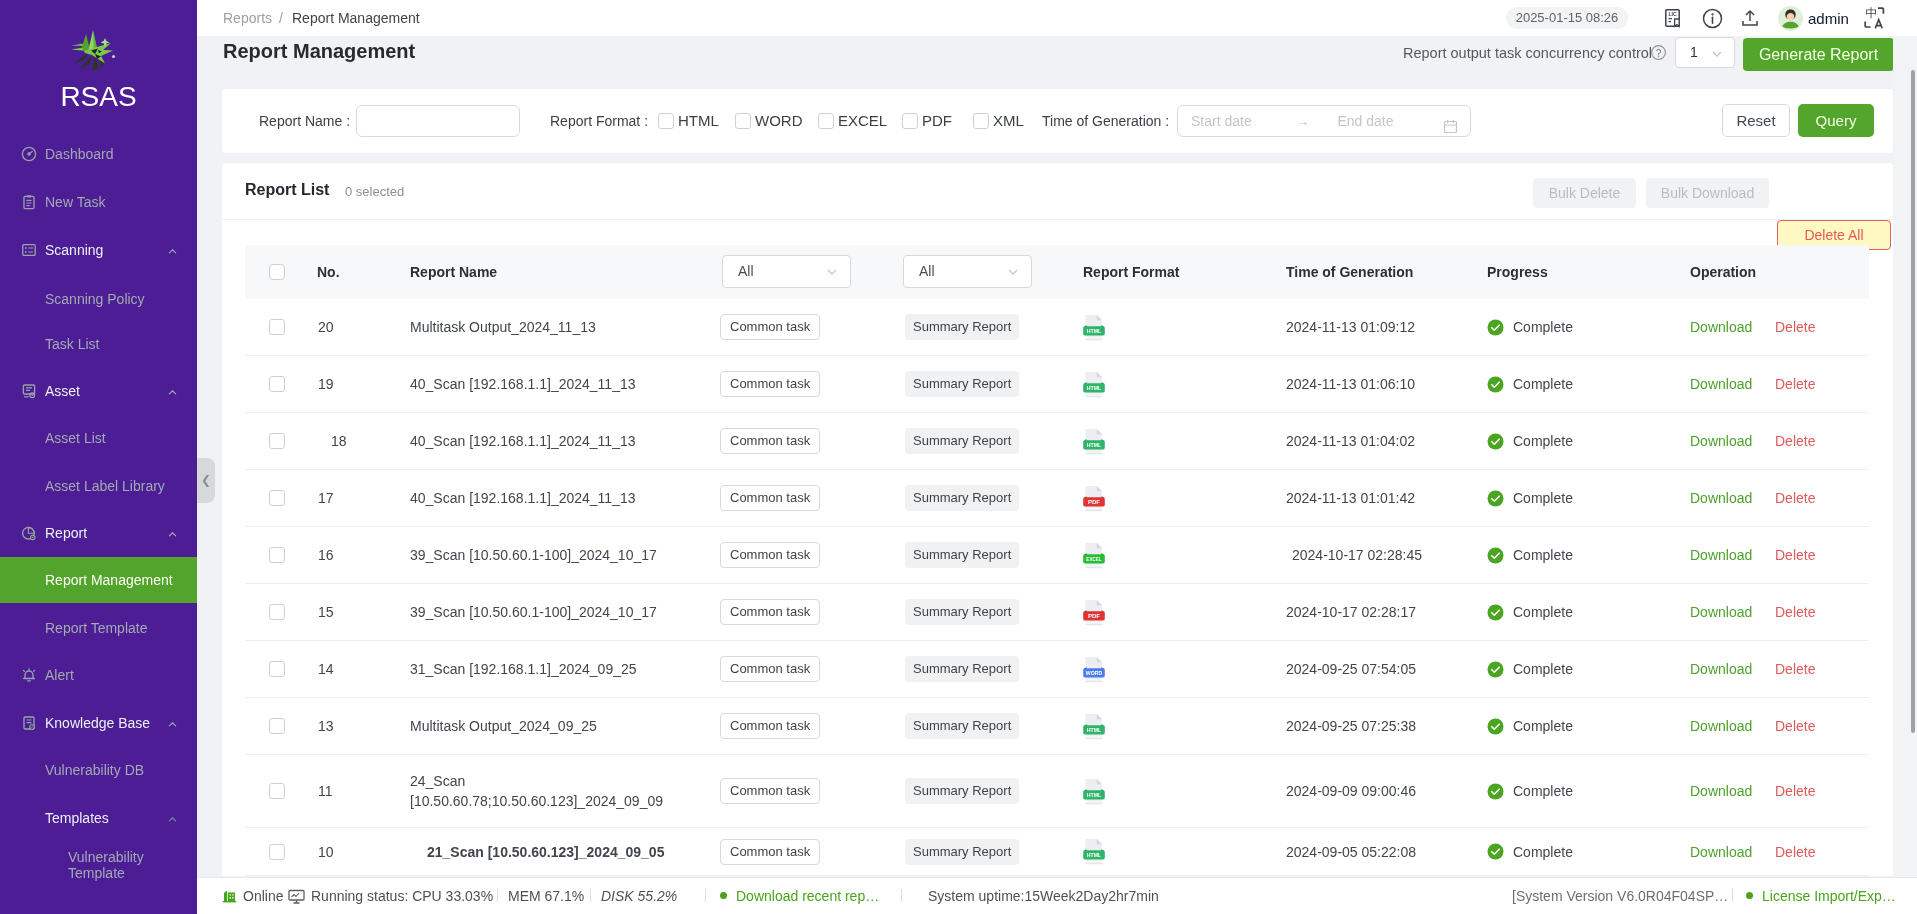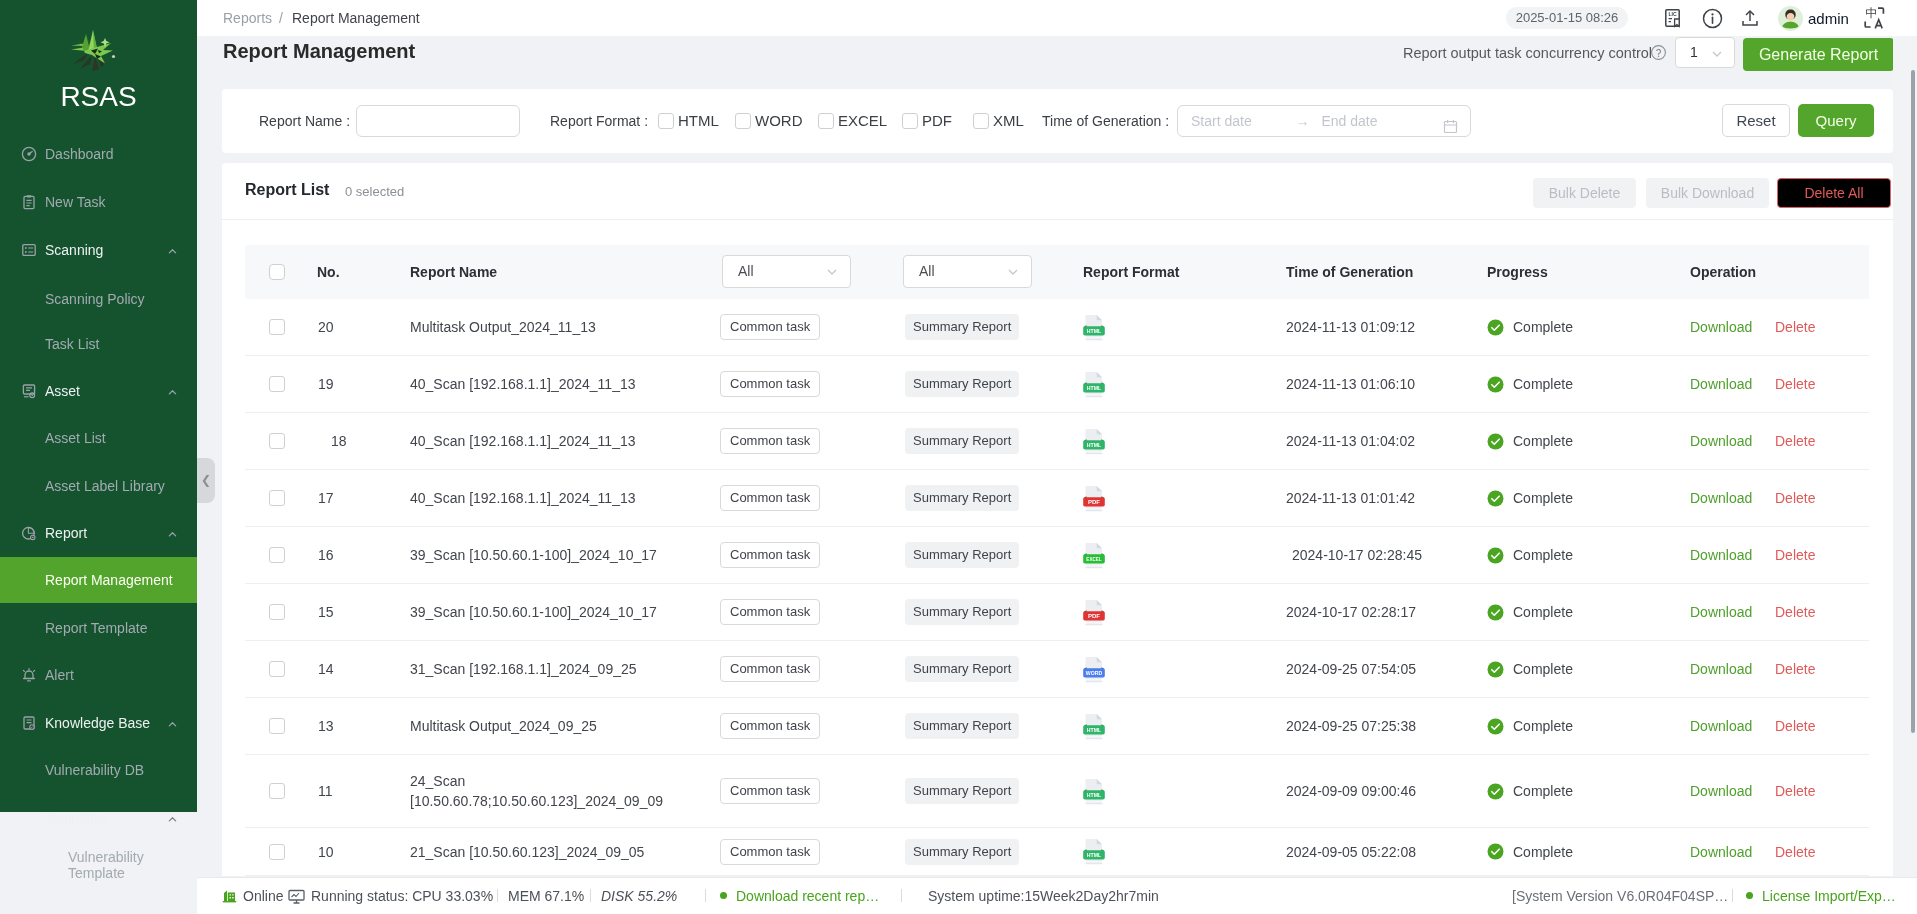--- a/index.html
+++ b/index.html
@@ -1,20 +1,20 @@
 <!DOCTYPE html>
 <html><head>
 <meta charset="utf-8">
 <style>
 * { margin:0; padding:0; box-sizing:border-box; }
 html,body { width:1917px; height:914px; overflow:hidden; font-family:"Liberation Sans", sans-serif; background:#f0f2f5; }
 .abs { position:absolute; }
 
 
-#sidebar { position:absolute; left:0; top:0; width:197px; height:812px; background:#14532d; z-index:5; }
+#sidebar { position:absolute; left:0; top:0; width:197px; height:914px; background:#4c1d95; z-index:5; }
 #logo { position:absolute; left:71px; top:30px; line-height:0; }
 #rsas { position:absolute; left:0; top:81px; width:197px; text-align:center; color:#fff; font-size:28px; }
 .mi { position:absolute; left:0; width:197px; height:46px; line-height:46px; color:#a2aab2; font-size:14px; }
 .mi .txt { position:absolute; left:45px; top:0; }
 .mi .ico { position:absolute; left:21px; top:15px; width:16px; height:16px; line-height:0; }
 .mi .ico svg { display:block; }
 .mi.open { color:#eef1f3; }
 .mi.sel { background:#53a42c; color:#fdfff4; }
 .mi .arr { position:absolute; right:20px; top:20px; width:9px; height:9px; }
 .sub2 { left:68px !important; }
@@ -39,21 +39,21 @@
 #querybtn { position:absolute; left:1798px; top:104px; width:76px; height:33px; background:#54a52b; border-radius:5px; color:#f4ffe8; font-size:15px; text-align:center; line-height:33px; }
 
 
 #lcard { position:absolute; left:222px; top:163px; width:1671px; height:713px; background:#fff; border-radius:4px 4px 0 0; overflow:hidden; }
 #lhead { position:absolute; left:0; top:0; width:100%; height:57px; border-bottom:1px solid #efefef; }
 #ltitle { position:absolute; left:23px; top:18px; font-size:16px; font-weight:bold; color:#23272e; }
 #lsel { position:absolute; left:123px; top:21px; font-size:13px; color:#8b9096; }
 .bbtn { position:absolute; top:15px; height:30px; border-radius:4px; font-size:14px; text-align:center; }
 #bdel { left:1311px; width:103px; background:#f1f2f4; color:#b9bdc3; line-height:30px; }
 #bdl { left:1424px; width:123px; background:#f1f2f4; color:#b9bdc3; line-height:30px; }
-#dall { left:1555px; width:114px; background:#000000; border:1px solid #e06060; color:#e05a5a; line-height:28px; }
+#dall { left:1555px; width:114px; background:#fef9c3; border:1px solid #e06060; color:#e05a5a; line-height:28px;margin-top:42px; }
 
 
 #tbl { position:absolute; left:23px; top:82px; width:1624px; }
 .thead { position:relative; height:54px; background:#f7f8fa; }
 .trow { position:relative; border-bottom:1px solid #efefef; }
 .c { position:absolute; top:0; display:flex; align-items:center; height:100%; font-size:14px; color:#41454c; }
 .hc { font-weight:bold; color:#2b2f36; }
 .rcb { position:absolute; left:24px; top:50%; margin-top:-8px; width:16px; height:16px; background:#fff; border:1px solid #d0d0d0; border-radius:3px; }
 .pill { border:1px solid #d9d9d9; border-radius:4px; height:26px; line-height:24px; padding:0 9px; font-size:13px; color:#3f434a; background:#fff; }
 .tag { background:#f0f1f3; border-radius:4px; height:26px; line-height:26px; padding:0 8px; font-size:13px; color:#3f434a; }
@@ -138,21 +138,21 @@
 <div class="cb" style="left:818px;top:113px;"></div>
 <div class="cbl" style="left:838px;top:89px;">EXCEL</div>
 <div class="cb" style="left:902px;top:113px;"></div>
 <div class="cbl" style="left:922px;top:89px;">PDF</div>
 <div class="cb" style="left:973px;top:113px;"></div>
 <div class="cbl" style="left:993px;top:89px;">XML</div>
 <div class="flabel" style="left:1042px;top:89px;">Time of Generation :</div>
 <div class="inbox" style="left:1177px;top:105px;width:294px;color:#c2c6cc;font-size:14px;line-height:30px;">
   <span style="margin-left:13px;">Start date</span>
   <span style="margin-left:40px;">→</span>
-  <span style="margin-left:8px;text-align:center;">End date</span><span style="position:absolute;right:12px;top:8px;"><svg width="15" height="15" viewBox="0 0 15 15" fill="none" stroke="#c2c6cc" stroke-width="1.2">
+  <span style="margin-left:24px;text-align:center;">End date</span><span style="position:absolute;right:12px;top:8px;"><svg width="15" height="15" viewBox="0 0 15 15" fill="none" stroke="#c2c6cc" stroke-width="1.2">
         <rect x="1.5" y="2.5" width="12" height="11" rx="1"></rect>
         <path d="M1.5 6h12M4.6 1v3M10.4 1v3"></path>
       </svg></span>
 </div>
 <div id="resetbtn">Reset</div>
 <div id="querybtn">Query</div>
 
 <div id="lcard">
   <div id="lhead"></div>
   <div id="ltitle">Report List</div>
@@ -435,21 +435,21 @@
 <div class="c" style="left:1242px;"><svg width="17" height="17" viewBox="0 0 17 17" style="margin-right:9px;">
             <circle cx="8.5" cy="8.5" r="8" fill="#4aa520"></circle>
             <path d="M4.8 8.7l2.5 2.5 4.9-5" stroke="#fff" stroke-width="1.6" fill="none" stroke-linecap="round" stroke-linejoin="round"></path>
           </svg>Complete</div>
 <div class="c dl" style="left:1445px;">Download</div>
 <div class="c del" style="left:1530px;">Delete</div>
 </div>
 <div class="trow" style="height:48px;">
 <span class="rcb"></span>
 <div class="c" style="left:73px;">10</div>
-<div class="c" style="left:165px;">21_Scan [10.50.60.123]_2024_09_05</div>
+<div class="c" style="left:182px;font-weight:bold;">21_Scan [10.50.60.123]_2024_09_05</div>
 <div class="c" style="left:475px;">
           <span class="pill">Common task</span>
         </div>
 <div class="c" style="left:660px;">
           <span class="tag">Summary Report</span>
         </div>
 <div class="c" style="left:837px;">
           <svg width="24" height="27" viewBox="0 0 24 27">
             <path d="M4.5 1h10.2L20 6.3v16.2a1 1 0 0 1-1 1H4.5a1 1 0 0 1-1-1V2a1 1 0 0 1 1-1z" fill="#eceef2"></path>
             <path d="M14.7 1L20 6.3h-4.3a1 1 0 0 1-1-1z" fill="#d4d8e0"></path>

